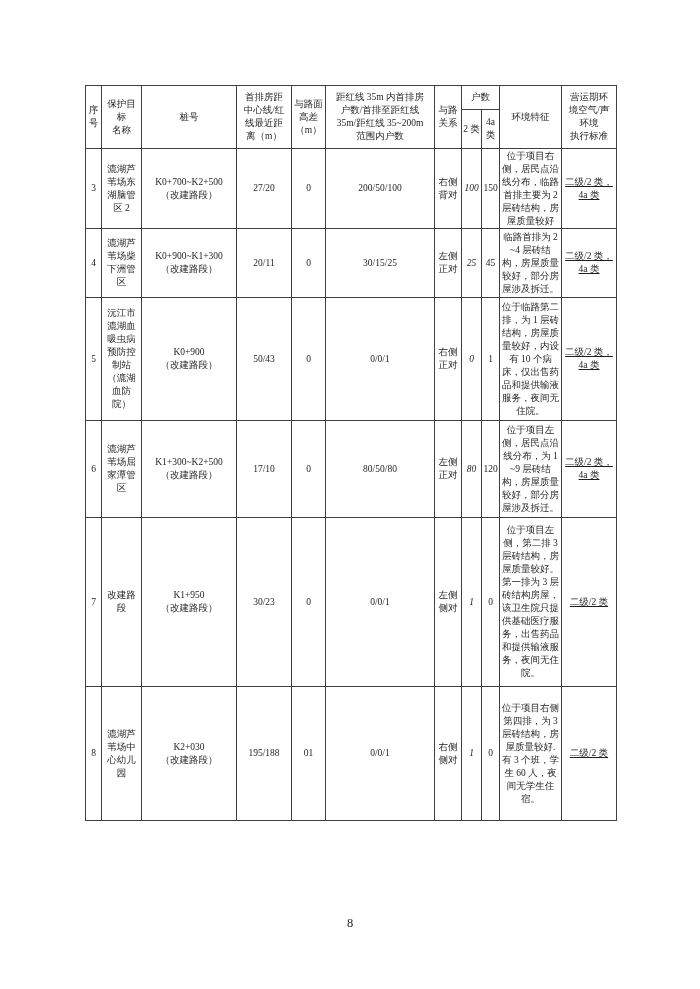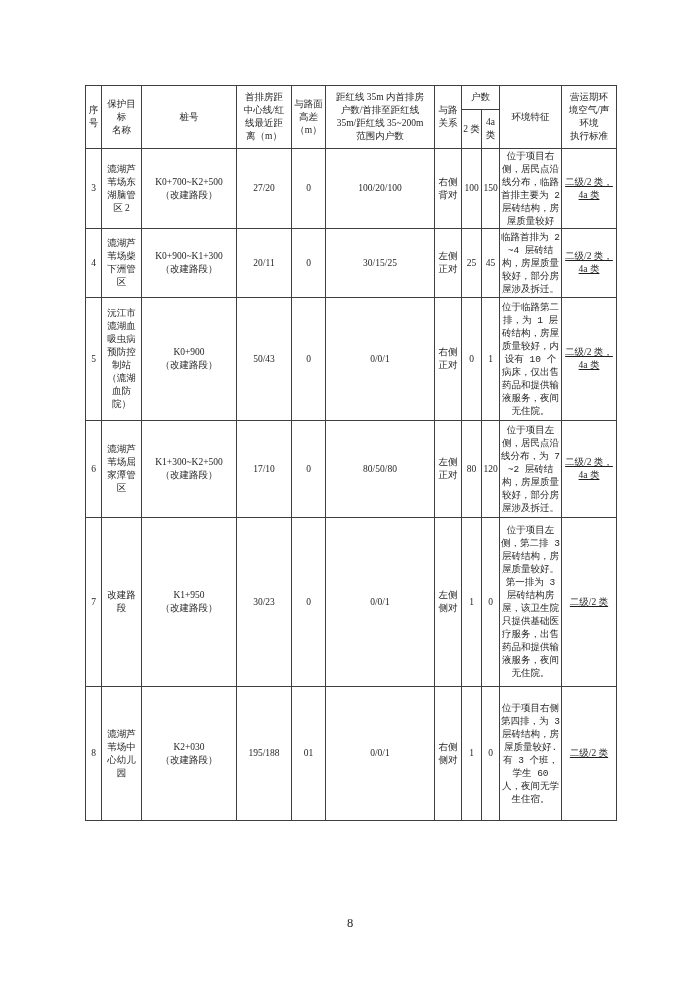--- a/index.html
+++ b/index.html
@@ -37,23 +37,23 @@
     word-break: break-all;
     overflow: hidden;
   }
   .col-seq   { width: 16px; }
   .col-name  { width: 40px; margin-left: 20px; }
   .col-stake { width: 95px; }
   .col-dist  { width: 55px; }
   .col-diff  { width: 34px; }
   .col-households { width: 109px; }
   .col-relation   { width: 27px; margin-top: 24px; }
-  .col-c2    { width: 20px; }
+  .col-c2    { width: 20px; font-style: italic; }
   .col-c4a   { width: 18px; }
-  .col-env   { width: 62px; font-family: Liberation Mono, monospace; }
+  .col-env   { width: 62px; }
   .col-std   { width: 55px; text-decoration: underline; }
   tr.hdr-1 { height: 24px; }
   tr.hdr-2 { height: 39px; }
   .page-number {
     position: absolute;
     top: 916px;
     left: 0;
     width: 100%;
     text-align: center;
     font-size: 12.5px;
@@ -114,21 +114,21 @@
       </tr>
     </thead>
     <tbody id="table-body">
         <tr style="height: 80px;">
           <td class="col-seq">3</td>
           <td class="col-name">漉湖芦苇场东湖脑管区 2</td>
           <td class="col-stake">K0+700~K2+500
 （改建路段）</td>
           <td class="col-dist">27/20</td>
           <td class="col-diff">0</td>
-          <td class="col-households">100/20/100</td>
+          <td class="col-households">200/50/100</td>
           <td class="col-relation">右侧背对</td>
           <td class="col-c2">100</td>
           <td class="col-c4a">150</td>
           <td class="col-env">位于项目右侧，居民点沿线分布，临路首排主要为 2 层砖结构，房屋质量较好</td>
           <td class="col-std">二级/2 类，4a 类</td>
         </tr>
         <tr style="height: 69px;">
           <td class="col-seq">4</td>
           <td class="col-name">漉湖芦苇场柴下洲管区</td>
           <td class="col-stake">K0+900~K1+300
@@ -160,21 +160,21 @@
           <td class="col-seq">6</td>
           <td class="col-name">漉湖芦苇场屈家潭管区</td>
           <td class="col-stake">K1+300~K2+500
 （改建路段）</td>
           <td class="col-dist">17/10</td>
           <td class="col-diff">0</td>
           <td class="col-households">80/50/80</td>
           <td class="col-relation">左侧正对</td>
           <td class="col-c2">80</td>
           <td class="col-c4a">120</td>
-          <td class="col-env">位于项目左侧，居民点沿线分布，为 7~2 层砖结构，房屋质量较好，部分房屋涉及拆迁。</td>
+          <td class="col-env">位于项目左侧，居民点沿线分布，为 1~9 层砖结构，房屋质量较好，部分房屋涉及拆迁。</td>
           <td class="col-std">二级/2 类，4a 类</td>
         </tr>
         <tr style="height: 169px;">
           <td class="col-seq">7</td>
           <td class="col-name">改建路段</td>
           <td class="col-stake">K1+950
 （改建路段）</td>
           <td class="col-dist">30/23</td>
           <td class="col-diff">0</td>
           <td class="col-households">0/0/1</td>

